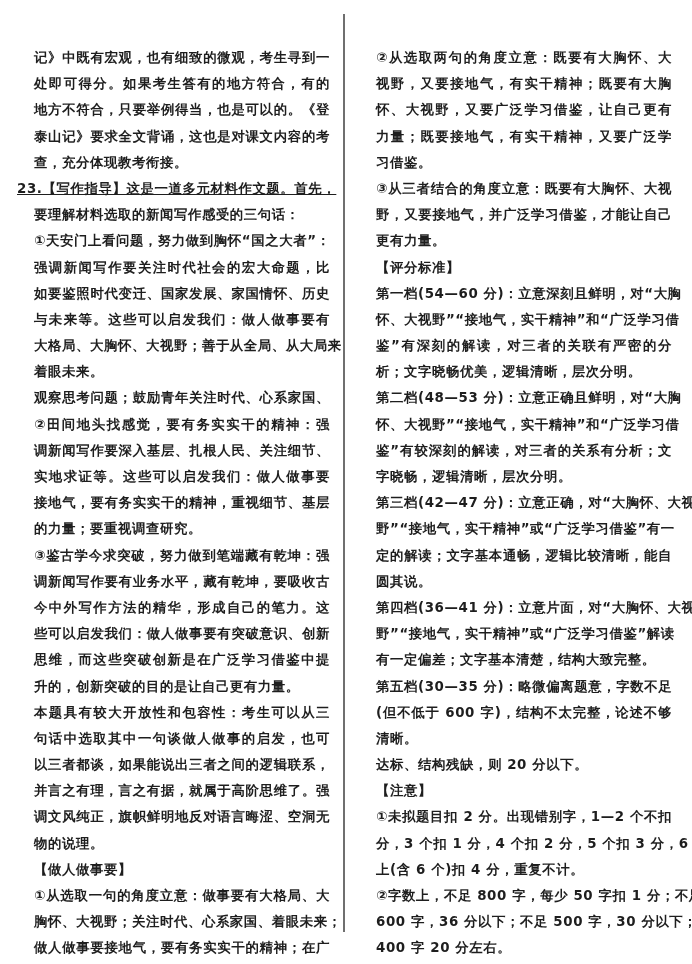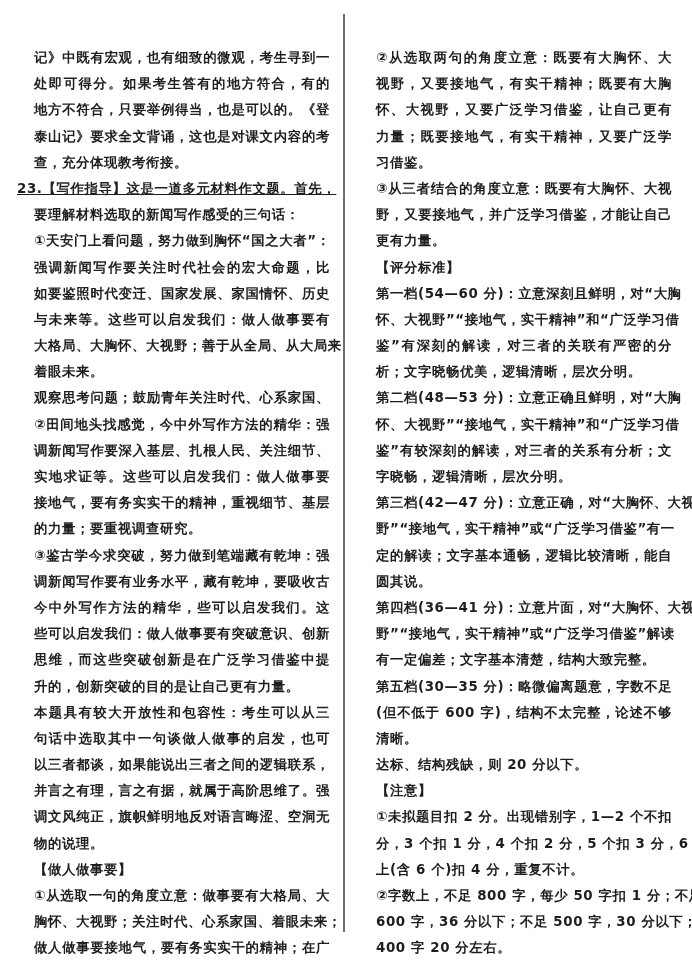--- a/index.html
+++ b/index.html
@@ -25,28 +25,28 @@
     <div class="line last">查，充分体现教考衔接。</div>
     <div class="line hang">23.【写作指导】这是一道多元材料作文题。首先，</div>
     <div class="line last">要理解材料选取的新闻写作感受的三句话：</div>
     <div class="line">①天安门上看问题，努力做到胸怀“国之大者”：</div>
     <div class="line">强调新闻写作要关注时代社会的宏大命题，比</div>
     <div class="line">如要鉴照时代变迁、国家发展、家国情怀、历史</div>
     <div class="line">与未来等。这些可以启发我们：做人做事要有</div>
     <div class="line">大格局、大胸怀、大视野；善于从全局、从大局来</div>
     <div class="line last">着眼未来。</div>
     <div class="line">观察思考问题；鼓励青年关注时代、心系家国、</div>
-    <div class="line">②田间地头找感觉，今中外写作方法的精华：强</div>
+    <div class="line">②田间地头找感觉，要有务实实干的精神：强</div>
     <div class="line">调新闻写作要深入基层、扎根人民、关注细节、</div>
     <div class="line">实地求证等。这些可以启发我们：做人做事要</div>
     <div class="line">接地气，要有务实实干的精神，重视细节、基层</div>
     <div class="line last">的力量；要重视调查研究。</div>
     <div class="line">③鉴古学今求突破，努力做到笔端藏有乾坤：强</div>
     <div class="line">调新闻写作要有业务水平，藏有乾坤，要吸收古</div>
-    <div class="line">今中外写作方法的精华，些可以启发我们。这</div>
+    <div class="line">今中外写作方法的精华，形成自己的笔力。这</div>
     <div class="line">些可以启发我们：做人做事要有突破意识、创新</div>
     <div class="line">思维，而这些突破创新是在广泛学习借鉴中提</div>
     <div class="line last">升的，创新突破的目的是让自己更有力量。</div>
     <div class="line">本题具有较大开放性和包容性：考生可以从三</div>
     <div class="line">句话中选取其中一句谈做人做事的启发，也可</div>
     <div class="line">以三者都谈，如果能说出三者之间的逻辑联系，</div>
     <div class="line">并言之有理，言之有据，就属于高阶思维了。强</div>
     <div class="line">调文风纯正，旗帜鲜明地反对语言晦涩、空洞无</div>
     <div class="line last">物的说理。</div>
     <div class="line last">【做人做事要】</div>

